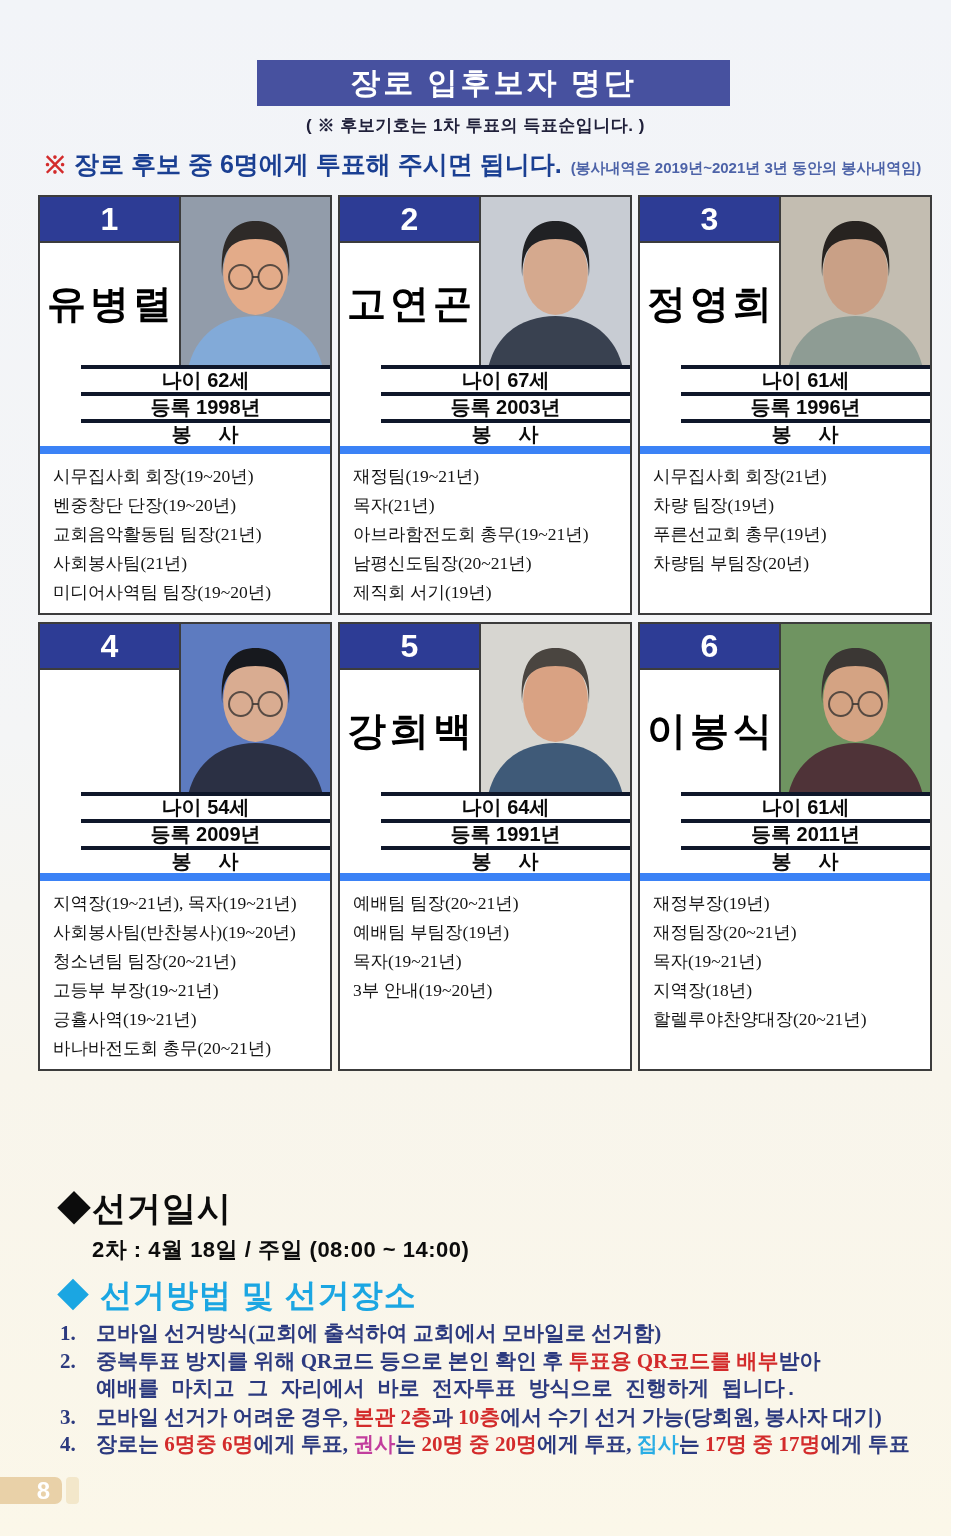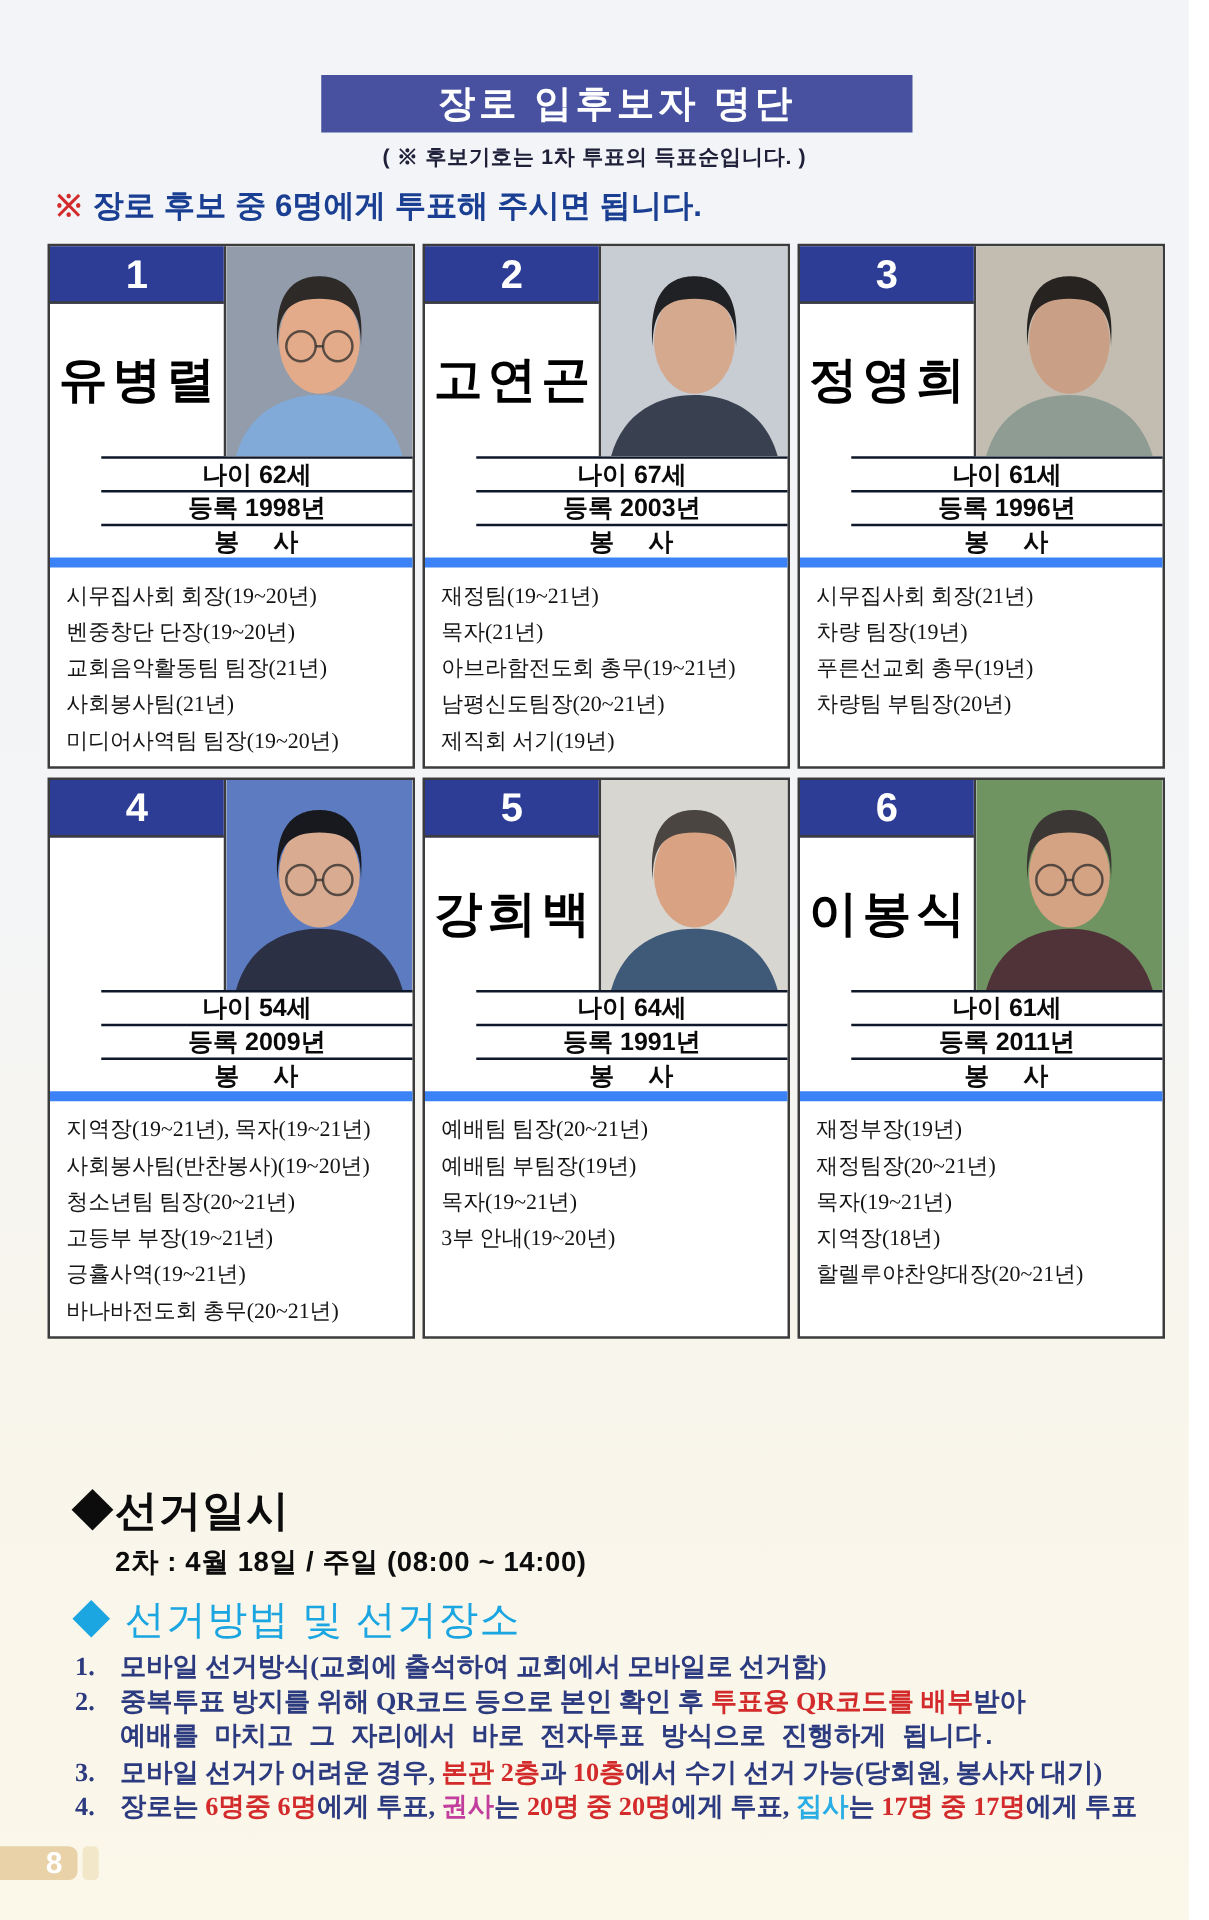--- a/index.html
+++ b/index.html
@@ -40,34 +40,34 @@
     font-size:39px; font-weight:800; letter-spacing:4px; color:#000; text-indent:4px;
   }
   .photo{flex:1; position:relative; overflow:hidden; background:#ccc;}
   .photo svg{width:100%; height:100%; display:block;}
   .ph-bg{fill:var(--ph-bg);}
   .ph-skin{fill:var(--ph-skin);}
   .ph-hair{fill:var(--ph-hair);}
   .ph-shirt{fill:var(--ph-shirt);}
   .ph-glasses circle,.ph-glasses line{fill:none; stroke:#2b2b2b; stroke-width:2; opacity:.75;}
   .info-row{
-    height:27px; border-top:2px solid #0f172a; box-sizing:border-box;
+    height:27px; border-top:4px solid #0f172a; box-sizing:border-box;
     display:flex; align-items:center; justify-content:center;
     font-size:20px; font-weight:600; color:#0a0a0a;margin-left:41px;
   }
   .svc-head{font-weight:800; white-space:pre; letter-spacing:1px;}
   .services{
     border-top:8px solid #3b82f6; min-height:162px; padding:8px 13px 6px;
     font-family:"Liberation Serif", serif; font-size:17.5px; line-height:29px; color:#141414;
     box-sizing:border-box;
   }
   
   .schedule-title{position:absolute; left:57px; top:1186px; font-size:34px; font-weight:900; color:#0c0c0c; letter-spacing:1px;}
   .schedule-detail{position:absolute; left:92px; top:1235px; font-size:22px; font-weight:800; color:#0c0c0c; letter-spacing:0.5px;}
-  .method-title{position:absolute; left:57px; top:1274px; font-size:32px; font-weight:400; color:var(--cyan-title); letter-spacing:1px;}
+  .method-title{position:absolute; left:57px; top:1274px; font-size:32px; font-weight:700; color:var(--cyan-title); letter-spacing:1px;}
   .notes{position:absolute; left:60px; top:1320px; width:885px;}
   .note-line{display:flex; font-family:"Liberation Serif", serif; font-size:21px; line-height:27.5px; font-weight:600;}
   .note-num{width:36px; flex:0 0 36px; color:var(--navy);}
   .note-text{flex:1;}
   
   .page-tab{
     position:absolute; left:0; top:1477px; width:62px; height:27px;
     background:var(--tab-tan); border-radius:0 7px 7px 0;
     color:#fff; display:flex; align-items:center; justify-content:flex-end;
     padding-right:12px; font-size:24px; font-weight:600; box-sizing:border-box;
@@ -81,20 +81,21 @@
 
   <div class="banner">
     <span>장로 입후보자 명단</span>
   </div>
 
   <div class="subtitle">( ※ 후보기호는 1차 투표의 득표순입니다. )</div>
 
   <div class="instruction">
     <span class="instr-mark">※</span>
     <span class="instr-text">장로 후보 중 6명에게 투표해 주시면 됩니다.</span>
+    <span class="instr-note">(봉사내역은 2019년~2021년 3년 동안의 봉사내역임)</span>
   </div>
 
   <div class="grid">
   <div class="card">
     <div class="card-top">
       <div class="card-left">
         <div class="num-box">
           <span class="num">1</span>
         </div>
         <div class="name">유병렬</div>

